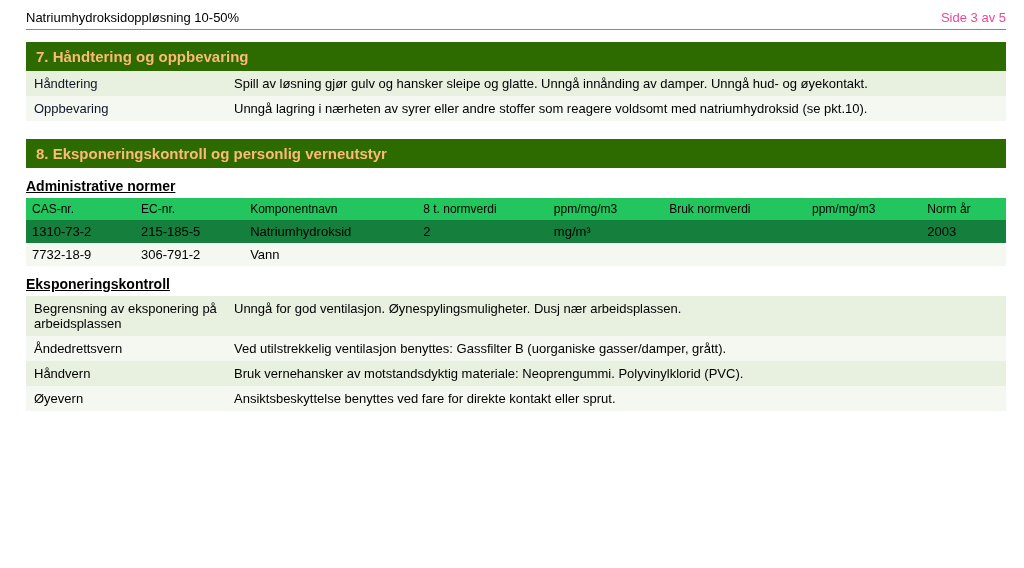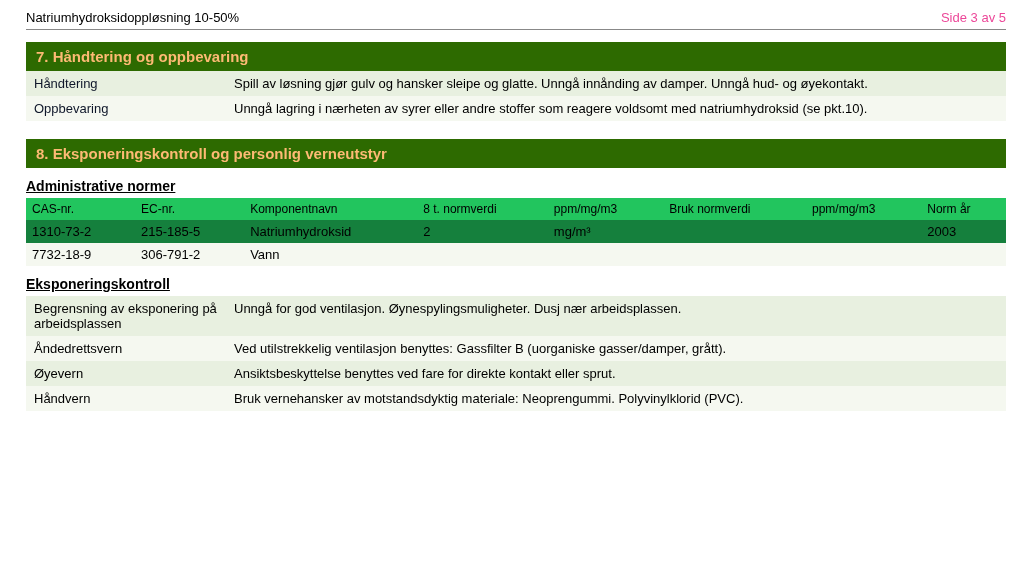--- a/index.html
+++ b/index.html
@@ -205,23 +205,23 @@
     <tbody id="expo-body">
         <tr>
     <td class="label-col">Begrensning av eksponering på arbeidsplassen</td>
     <td>Unngå for god ventilasjon. Øynespylingsmuligheter. Dusj nær arbeidsplassen.</td>
   </tr>
         <tr>
     <td class="label-col">Åndedrettsvern</td>
     <td>Ved utilstrekkelig ventilasjon benyttes: Gassfilter B (uorganiske gasser/damper, grått).</td>
   </tr>
         <tr>
+    <td class="label-col">Håndvern</td>
+    <td>Bruk vernehansker av motstandsdyktig materiale: Neoprengummi. Polyvinylklorid (PVC).</td>
+  </tr>
+        <tr>
     <td class="label-col">Øyevern</td>
     <td>Ansiktsbeskyttelse benyttes ved fare for direkte kontakt eller sprut.</td>
   </tr>
-        <tr>
-    <td class="label-col">Håndvern</td>
-    <td>Bruk vernehansker av motstandsdyktig materiale: Neoprengummi. Polyvinylklorid (PVC).</td>
-  </tr>
       </tbody>
   </table>
 
 </div>
 
 </body></html>

